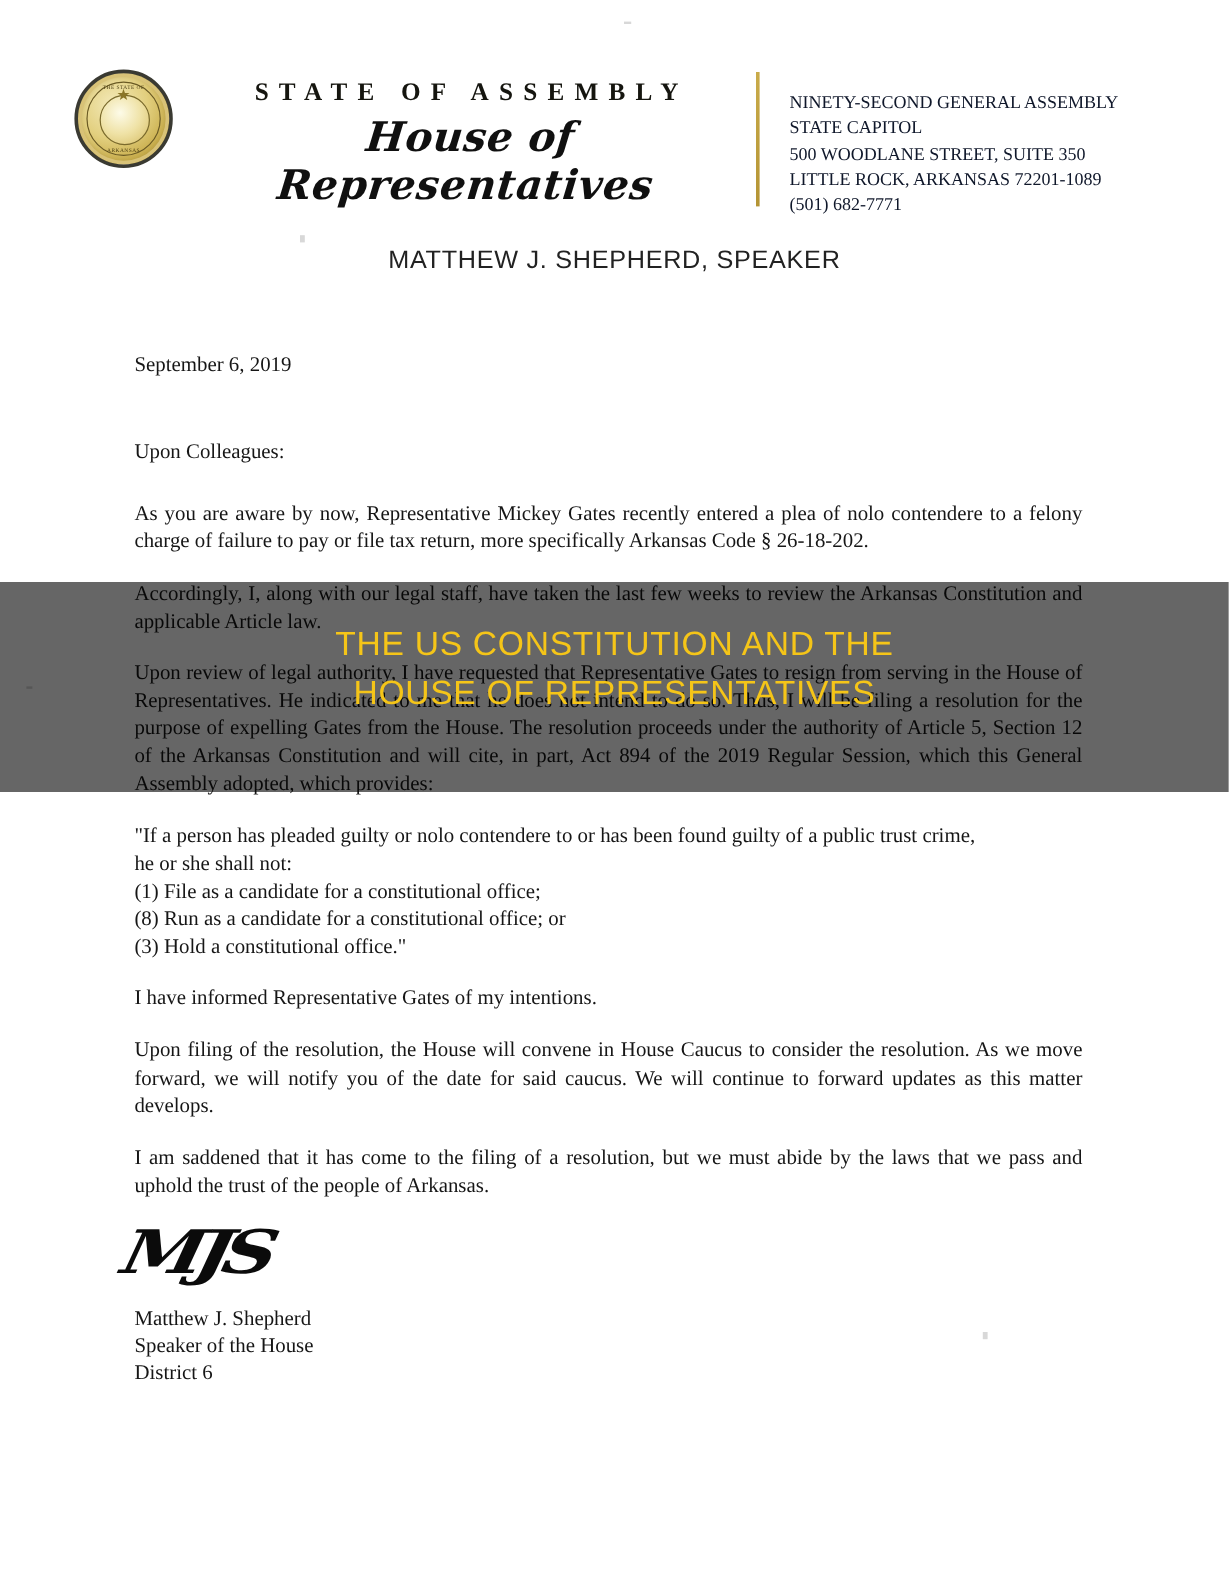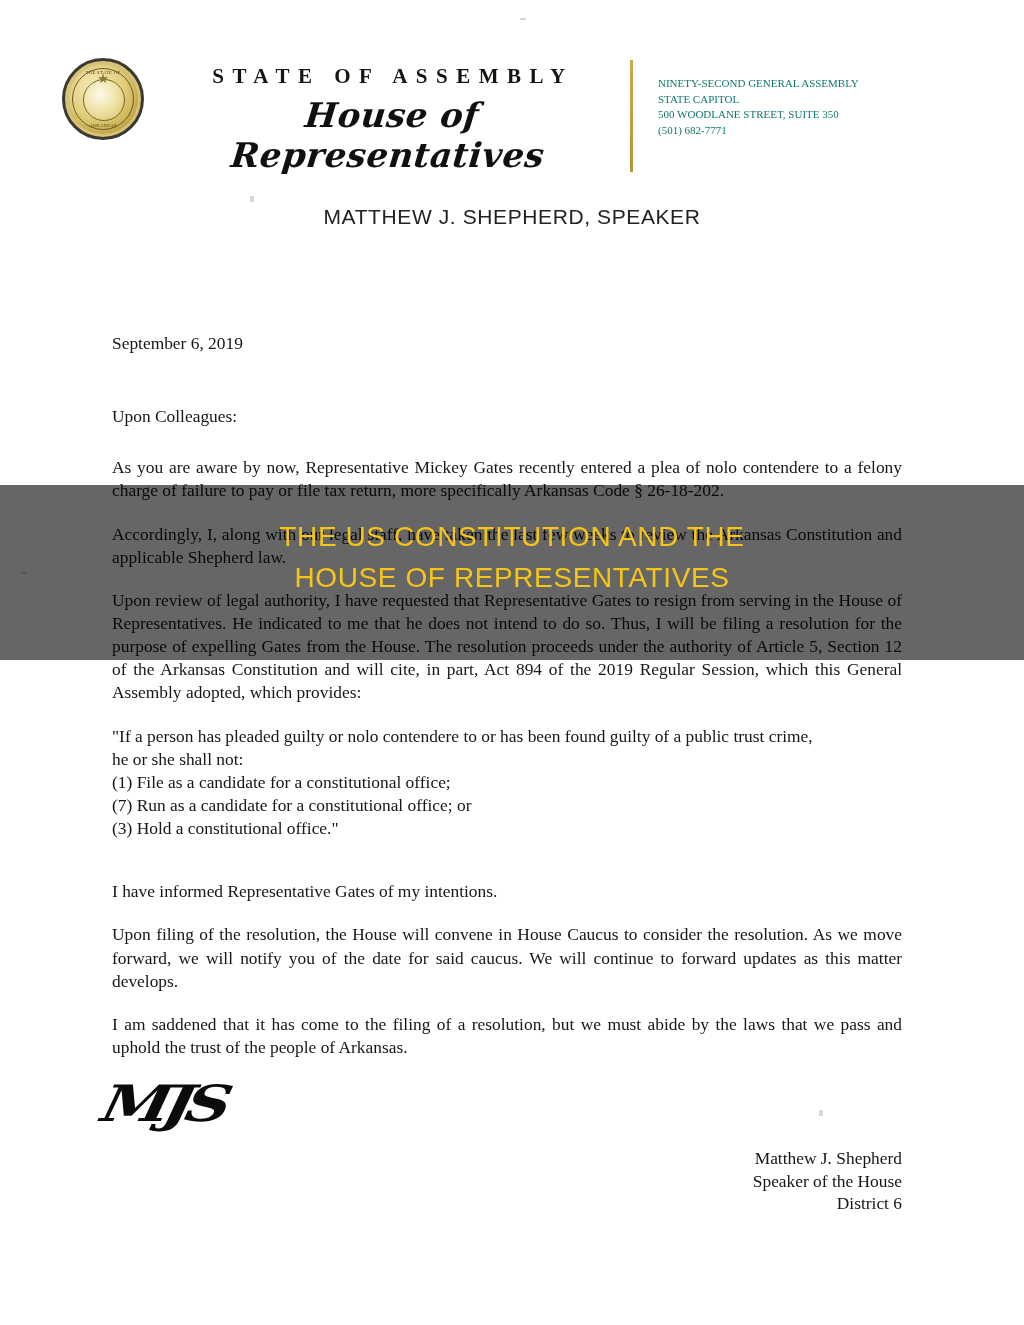--- a/index.html
+++ b/index.html
@@ -119,23 +119,23 @@
     width: 3px;
     height: 112px;
     background: linear-gradient(to bottom, #c9ab4a, #b49434);
   }
 
   .lh-address {
     position: absolute;
     left: 658px;
     top: 36px;
     font-family: "Liberation Serif", serif;
-    font-size: 11px;
+    font-size: 15px;
     line-height: 1.42;
-    color: #0f766e;
+    color: #0f172a;
   }
   .lh-address div { white-space: nowrap; }
 
   .speaker-line {
     position: absolute;
     left: 0;
     top: 205px;
     width: 1024px;
     text-align: center;
     font-family: "Liberation Sans", sans-serif;
@@ -152,21 +152,21 @@
     width: 790px;
     font-family: "Liberation Serif", serif;
     font-size: 17.4px;
     line-height: 1.33;
     color: #161616;
   }
   .letter-body p {
     margin: 0 0 20px 0;
     text-align: justify;
   }
-  .letter-body p.noj { text-align: left; margin-top: 40px; }
+  .letter-body p.noj { text-align: left; }
   .date-line { margin-bottom: 50px !important; }
   .salutation { margin-bottom: 28px !important; }
 
   .quote-block {
     margin: 0 0 20px 0;
   }
   .quote-block .q-line {
     margin: 0;
     text-align: left;
   }
@@ -188,21 +188,21 @@
     font-size: 50px;
     color: #0b0b0b;
     transform: scaleX(1.25) skewX(-10deg);
     transform-origin: left top;
     letter-spacing: -6px;
   }
 
   .closing-name .cn-line {
     margin: 0;
     line-height: 1.30;
-    text-align: right;
+    text-align: left;
   }
 
   
   .overlay {
     position: absolute;
     left: 0;
     top: 485px;
     width: 1024px;
     height: 175px;
     background: rgba(0, 0, 0, 0.60);
@@ -250,41 +250,42 @@
 
     <div class="lh-title">STATE OF ASSEMBLY</div>
     <div class="lh-script">House of Representatives</div>
 
     <div class="lh-rule"></div>
 
     <div class="lh-address">
       <div>NINETY-SECOND GENERAL ASSEMBLY</div>
       <div>STATE CAPITOL</div>
       <div>500 WOODLANE STREET, SUITE 350</div>
+      <div>LITTLE ROCK, ARKANSAS 72201-1089</div>
       <div>(501) 682-7771</div>
     </div>
   </div>
 
   <div class="speaker-line">MATTHEW J. SHEPHERD, SPEAKER</div>
 
   <div class="letter-body">
 
     <p class="noj date-line">September 6, 2019</p>
 
     <p class="noj salutation">Upon Colleagues:</p>
 
     <p>As you are aware by now, Representative Mickey Gates recently entered a plea of nolo contendere to a felony charge of failure to pay or file tax return, more specifically Arkansas Code § 26-18-202.</p>
-    <p>Accordingly, I, along with our legal staff, have taken the last few weeks to review the Arkansas Constitution and applicable Shepherd law.</p>
+    <p>Accordingly, I, along with our legal staff, have taken the last few weeks to review the Arkansas Constitution and applicable Article law.</p>
     <p>Upon review of legal authority, I have requested that Representative Gates to resign from serving in the House of Representatives.  He indicated to me that he does not intend to do so.  Thus, I will be filing a resolution for the purpose of expelling Gates from the House.  The resolution proceeds under the authority of Article 5, Section 12 of the Arkansas Constitution and will cite, in part, Act 894 of the 2019 Regular Session, which this General Assembly adopted, which provides:</p>
 
     <div class="quote-block">
       <p class="q-line">"If a person has pleaded guilty or nolo contendere to or has been found guilty of a public trust crime,</p>
       <p class="q-line">he or she shall not:</p>
       <p class="q-line">(1) File as a candidate for a constitutional office;</p>
-      <p class="q-line">(7) Run as a candidate for a constitutional office; or</p>
+      <p class="q-line">(8) Run as a candidate for a constitutional office; or</p>
       <p class="q-line">(3) Hold a constitutional office."</p>
     </div>
 
     <p class="noj">I have informed Representative Gates of my intentions.</p>
     <p>Upon filing of the resolution, the House will convene in House Caucus to consider the resolution.  As we move forward, we will notify you of the date for said caucus.  We will continue to forward updates as this matter develops.</p>
     <p>I am saddened that it has come to the filing of a resolution, but we must abide by the laws that we pass and uphold the trust of the people of Arkansas.</p>
 
 
     <div class="signature">
       <span class="sig-glyph">MJS</span>

